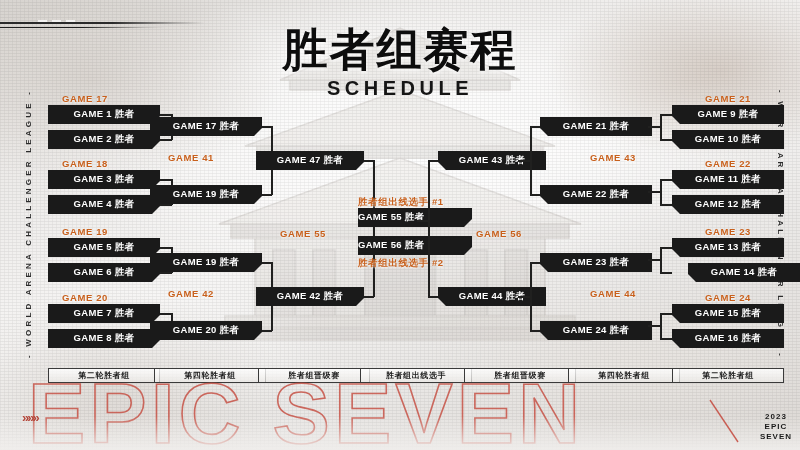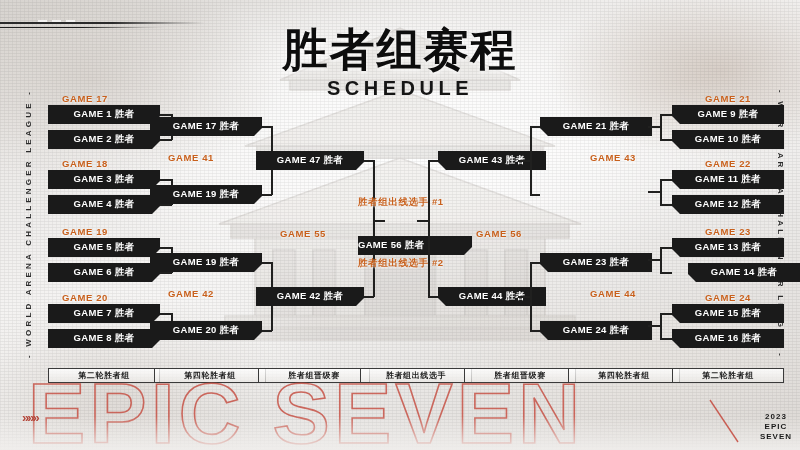--- a/index.html
+++ b/index.html
@@ -205,33 +205,35 @@
 
     <div class="glabel c" style="left:303px;top:228px">GAME 55</div>
     <div class="box l" style="left:256px;top:151px;width:108px">GAME 47 胜者</div>
     <div class="box l" style="left:256px;top:287px;width:108px">GAME 42 胜者</div>
     <div class="conn h" style="left:364px;top:160px;width:10px"></div>
     <div class="conn h" style="left:364px;top:296px;width:10px"></div>
     <div class="conn v" style="left:373px;top:160px;height:137px"></div>
     <div class="conn h" style="left:373px;top:220px;width:12px"></div>
 
     <div class="glabel" style="left:358px;top:196px">胜者组出线选手 #1</div>
+    <div class="box flat" style="left:358px;top:208px;width:114px">GAME 55 胜者</div>
     <div class="box flat" style="left:358px;top:236px;width:114px">GAME 56 胜者</div>
     <div class="glabel" style="left:358px;top:257px">胜者组出线选手 #2</div>
 
     <div class="glabel c" style="left:499px;top:228px">GAME 56</div>
     <div class="box r" style="left:438px;top:151px;width:108px">GAME 43 胜者</div>
     <div class="box r" style="left:438px;top:287px;width:108px">GAME 44 胜者</div>
     <div class="conn h" style="left:428px;top:160px;width:10px"></div>
     <div class="conn h" style="left:428px;top:296px;width:10px"></div>
     <div class="conn v" style="left:428px;top:160px;height:137px"></div>
     <div class="conn h" style="left:417px;top:220px;width:12px"></div>
 
     <div class="glabel c" style="left:613px;top:152px">GAME 43</div>
     <div class="box r" style="left:540px;top:117px;width:112px">GAME 21 胜者</div>
+    <div class="box r" style="left:540px;top:185px;width:112px">GAME 22 胜者</div>
     <div class="conn h" style="left:530px;top:126px;width:10px"></div>
     <div class="conn h" style="left:530px;top:194px;width:10px"></div>
     <div class="conn v" style="left:530px;top:126px;height:69px"></div>
     <div class="conn h" style="left:518px;top:160px;width:12px"></div>
 
     <div class="glabel c" style="left:613px;top:288px">GAME 44</div>
     <div class="box r" style="left:540px;top:253px;width:112px">GAME 23 胜者</div>
     <div class="box r" style="left:540px;top:321px;width:112px">GAME 24 胜者</div>
     <div class="conn h" style="left:530px;top:262px;width:10px"></div>
     <div class="conn h" style="left:530px;top:330px;width:10px"></div>

